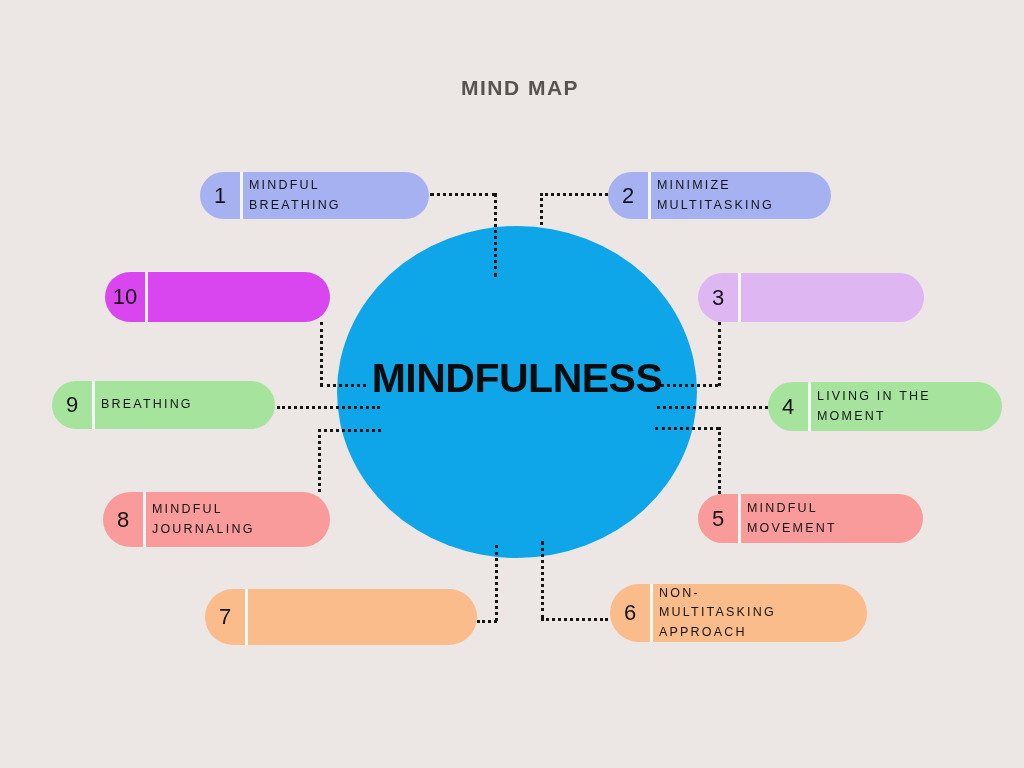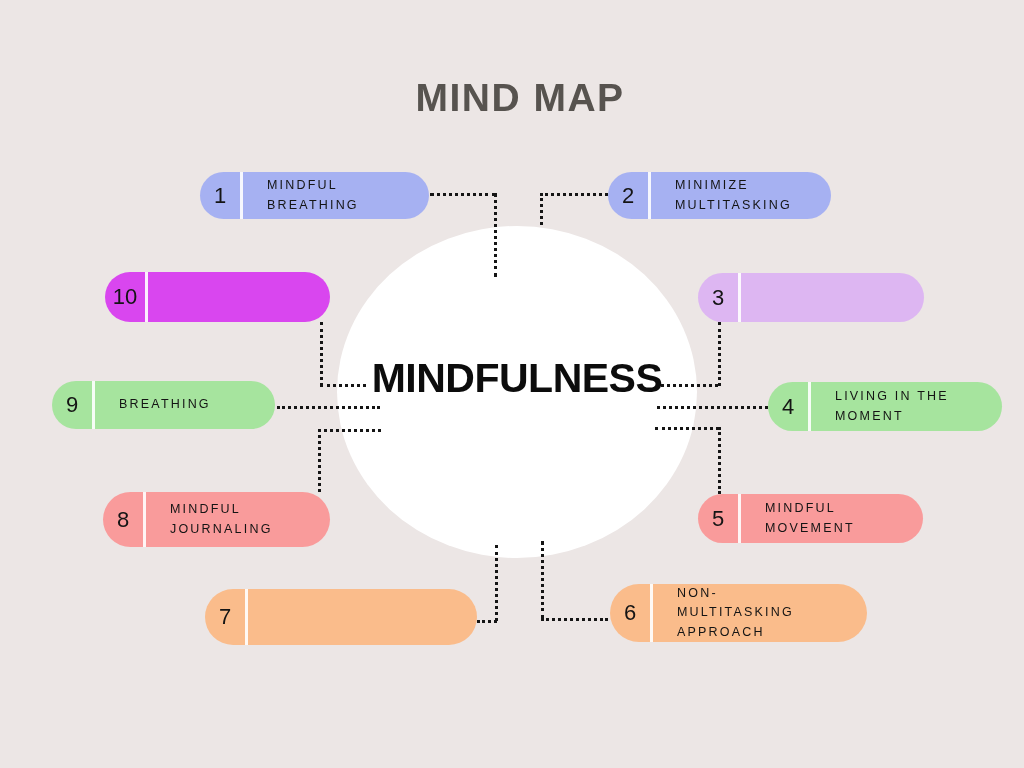--- a/index.html
+++ b/index.html
@@ -7,21 +7,21 @@
     position:relative;
     width:1024px;height:768px;
     overflow:hidden;
     font-family:"Liberation Sans","DejaVu Sans",sans-serif;
   }
   .title{
     position:absolute;
     left:520px;top:76px;
     transform:translateX(-50%);
     margin:0;
-    font-size:39px;
+    font-size:21px;
     font-weight:bold;
     letter-spacing:1.5px;
     white-space:nowrap;
   }
   .circle{
     position:absolute;
     left:337px;top:226px;
     width:360px;height:332px;
     border-radius:50%;
     display:flex;align-items:center;justify-content:center;
@@ -53,37 +53,37 @@
     font-size:22px;
     color:#141414;
   }
   .pill-divider{
     flex:0 0 3px;
     background:#ffffff;
     opacity:0.9;
   }
   .pill-label{
     display:flex;align-items:center;
-    padding-left:24px;padding-right:8px;
+    padding-left:6px;padding-right:8px;
     font-size:12.5px;
     font-weight:500;
     letter-spacing:2.2px;
     line-height:1.55;
     color:#141414;
     white-space:pre-line;
   }
 </style>
 </head>
 <body>
 
 <div class="canvas" style="background: rgb(236, 230, 229);">
 
   <h1 class="title" style="color: rgb(87, 83, 79);">MIND MAP</h1>
 
-  <div class="circle" style="background: #ffffff;">
+  <div class="circle" style="background: #0ea5e9;">
     <span class="circle-label">MINDFULNESS</span>
   </div>
 
   <div class="conn h" style="left: 430px; top: 193px; width: 66px; border-color: rgb(21, 21, 21);"></div>
   <div class="conn v" style="left: 494px; top: 193px; height: 84px; border-color: rgb(21, 21, 21);"></div>
   <div class="conn h" style="left: 540px; top: 193px; width: 68px; border-color: rgb(21, 21, 21);"></div>
   <div class="conn v" style="left: 540px; top: 193px; height: 32px; border-color: rgb(21, 21, 21);"></div>
   <div class="conn v" style="left: 718px; top: 322px; height: 64px; border-color: rgb(21, 21, 21);"></div>
   <div class="conn h" style="left: 661px; top: 384px; width: 57px; border-color: rgb(21, 21, 21);"></div>
   <div class="conn h" style="left: 657px; top: 406px; width: 111px; border-color: rgb(21, 21, 21);"></div>

